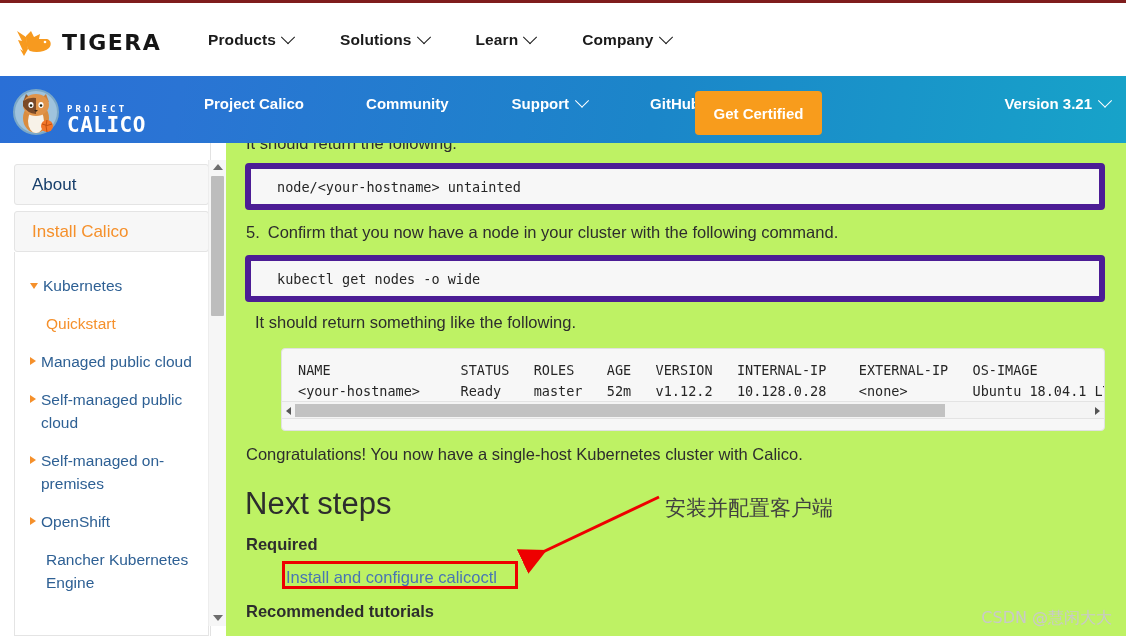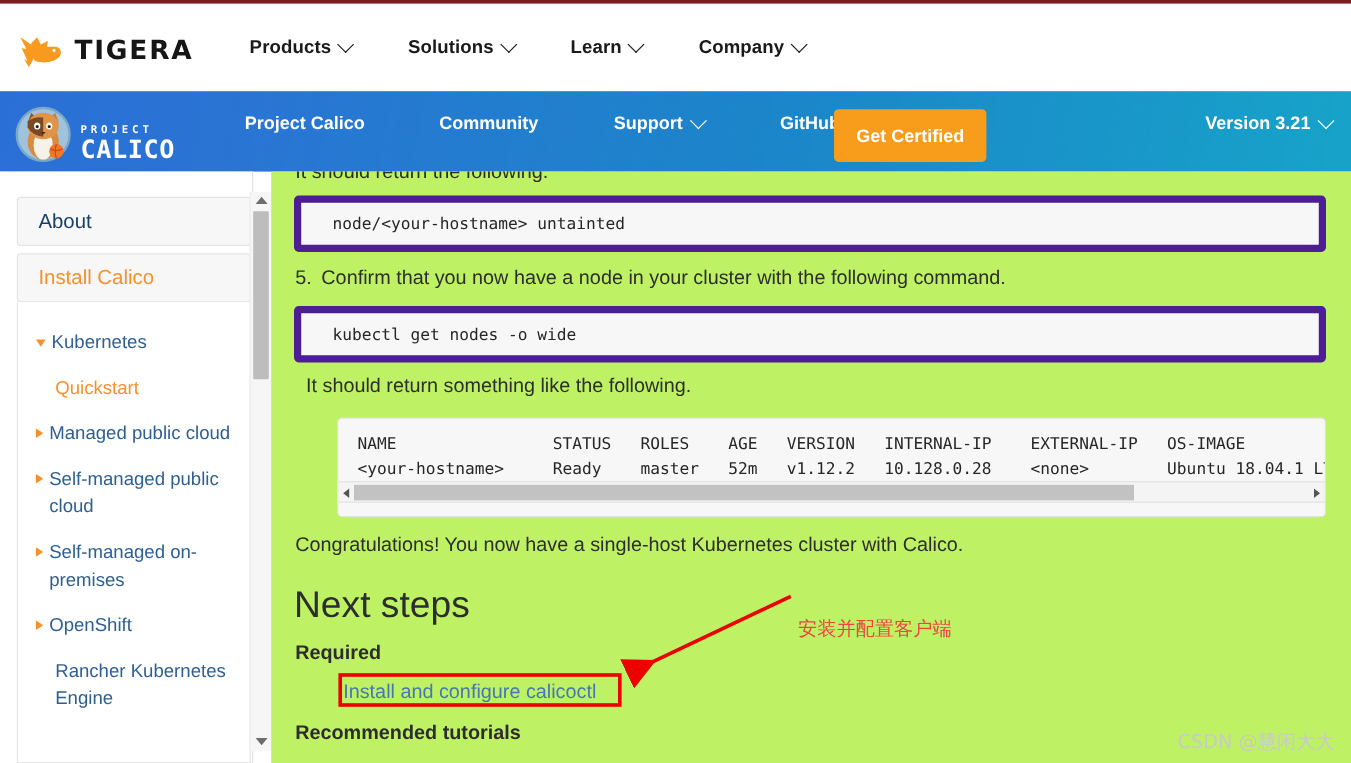--- a/index.html
+++ b/index.html
@@ -235,22 +235,22 @@
     font-size: 16.5px; font-weight: bold; color: #2d2d2d;
   }
 
   
   .overlay { position:absolute; left:0; top:0; width:1126px; height:636px; pointer-events:none; }
   .red-box {
     position: absolute; left: 282px; top: 561px; width: 236px; height: 28px;
     border: 3px solid #ee0000; box-sizing: border-box;
   }
   .cn-note {
-    position: absolute; left: 665px; top: 514px;
-    color: #ef4444; font-size: 16px; white-space: nowrap;
+    position: absolute; left: 665px; top: 494px;
+    color: #404040; font-size: 21px; white-space: nowrap;
     font-family: "DejaVu Sans", sans-serif;
   }
   .csdn {
     position: absolute; right: 14px; bottom: 7px;
     color: #c9c9c9; font-size: 16px; white-space: nowrap;
     font-family: "DejaVu Sans", sans-serif;
   }
 </style>
 </head>
 <body>

